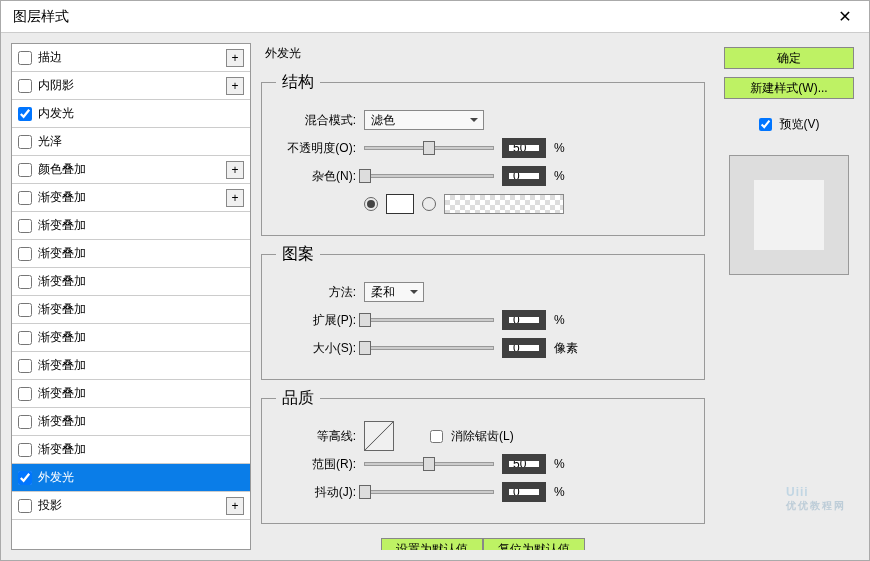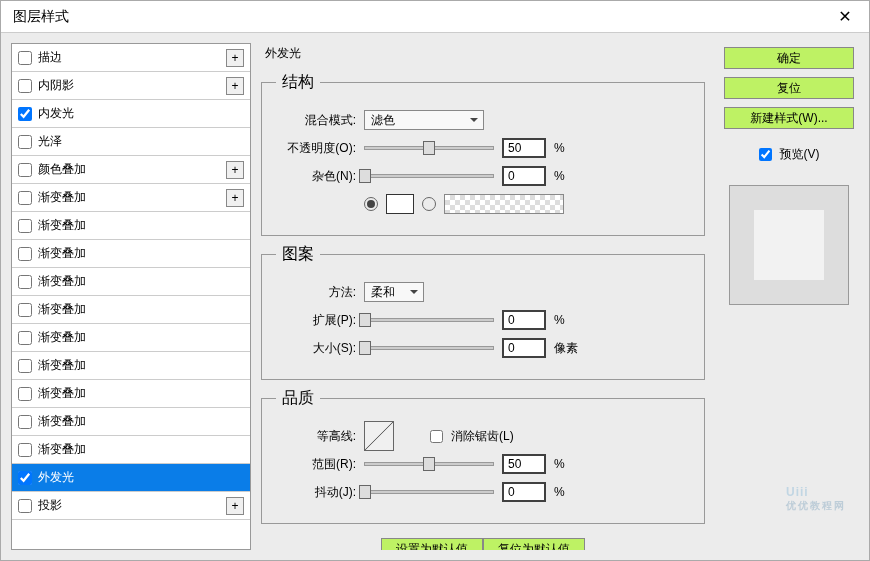--- a/index.html
+++ b/index.html
@@ -19,21 +19,21 @@
 .mid-panel{flex:1;display:flex;flex-direction:column;gap:8px;overflow:hidden;padding-right:4px}
 .panel-title{font-size:12px;padding:2px 0 2px 4px}
 fieldset{border:1px solid #999;padding:10px 14px 14px 14px;background:#ececec}
 legend{padding:0 6px;font-size:16px}
 .row{display:flex;align-items:center;gap:8px;margin:6px 0;height:22px}
 .row .lbl{width:80px;text-align:right}
 .select{border:1px solid #888;background:#f8f8f8;height:20px;padding:0 18px 0 6px;position:relative;display:inline-flex;align-items:center;min-width:60px;cursor:pointer}
 .select::after{content:"";position:absolute;right:5px;top:7px;border:4px solid transparent;border-top-color:#444}
 .slider-track{flex:1;height:4px;background:#ccc;border:1px solid #999;position:relative;max-width:130px}
 .slider-thumb{position:absolute;top:-6px;width:12px;height:14px;background:#ddd;border:1px solid #666;transform:translateX(-50%)}
-.num{width:44px;height:20px;border:2px solid #404040;background:#fff;text-align:left;padding:0 4px}
+.num{width:44px;height:20px;border:7px solid #404040;background:#fff;text-align:left;padding:0 4px}
 .unit{width:30px}
 .color-swatch{width:28px;height:20px;border:1px solid #333;background:#fff;cursor:pointer}
 .radio{width:14px;height:14px;border:1px solid #666;border-radius:50%;display:inline-block;position:relative;cursor:pointer}
 .radio.checked::after{content:"";position:absolute;inset:2px;background:#444;border-radius:50%}
 .gradient-bar{width:120px;height:20px;border:1px solid #888;background:repeating-conic-gradient(#ddd 0 25%,#fff 0 50%) 0 0/10px 10px;cursor:pointer}
 .contour{width:30px;height:30px;border:1px solid #666;background:linear-gradient(135deg,#f0f0f0 0%,#f0f0f0 48%,#666 50%,#f0f0f0 52%);cursor:pointer}
 .btn{height:22px;padding:0 14px;border:1px solid #888;background:#bef264;cursor:pointer;display:inline-flex;align-items:center;justify-content:center}
 .btn-row{display:flex;justify-content:center;margin-top:6px}
 .right-panel{width:140px;display:flex;flex-direction:column;gap:8px;align-items:center;padding-top:4px}
 .right-panel .btn{width:130px}
@@ -219,21 +219,20 @@
       </fieldset>
 
       <div class="btn-row">
         <div class="btn">设置为默认值</div>
         <div class="btn">复位为默认值</div>
       </div>
     </div>
 
     <div class="right-panel">
       <div class="btn">确定</div>
-      <div class="btn">复位</div>
       <div class="btn">新建样式(W)...</div>
       <div class="row" style="justify-content:space-between">
         <input type="checkbox" checked="" style="">
         <span>预览(V)</span>
       </div>
       <div class="preview-box">
         <div class="preview-inner"></div>
       </div>
     </div>
   </div>

